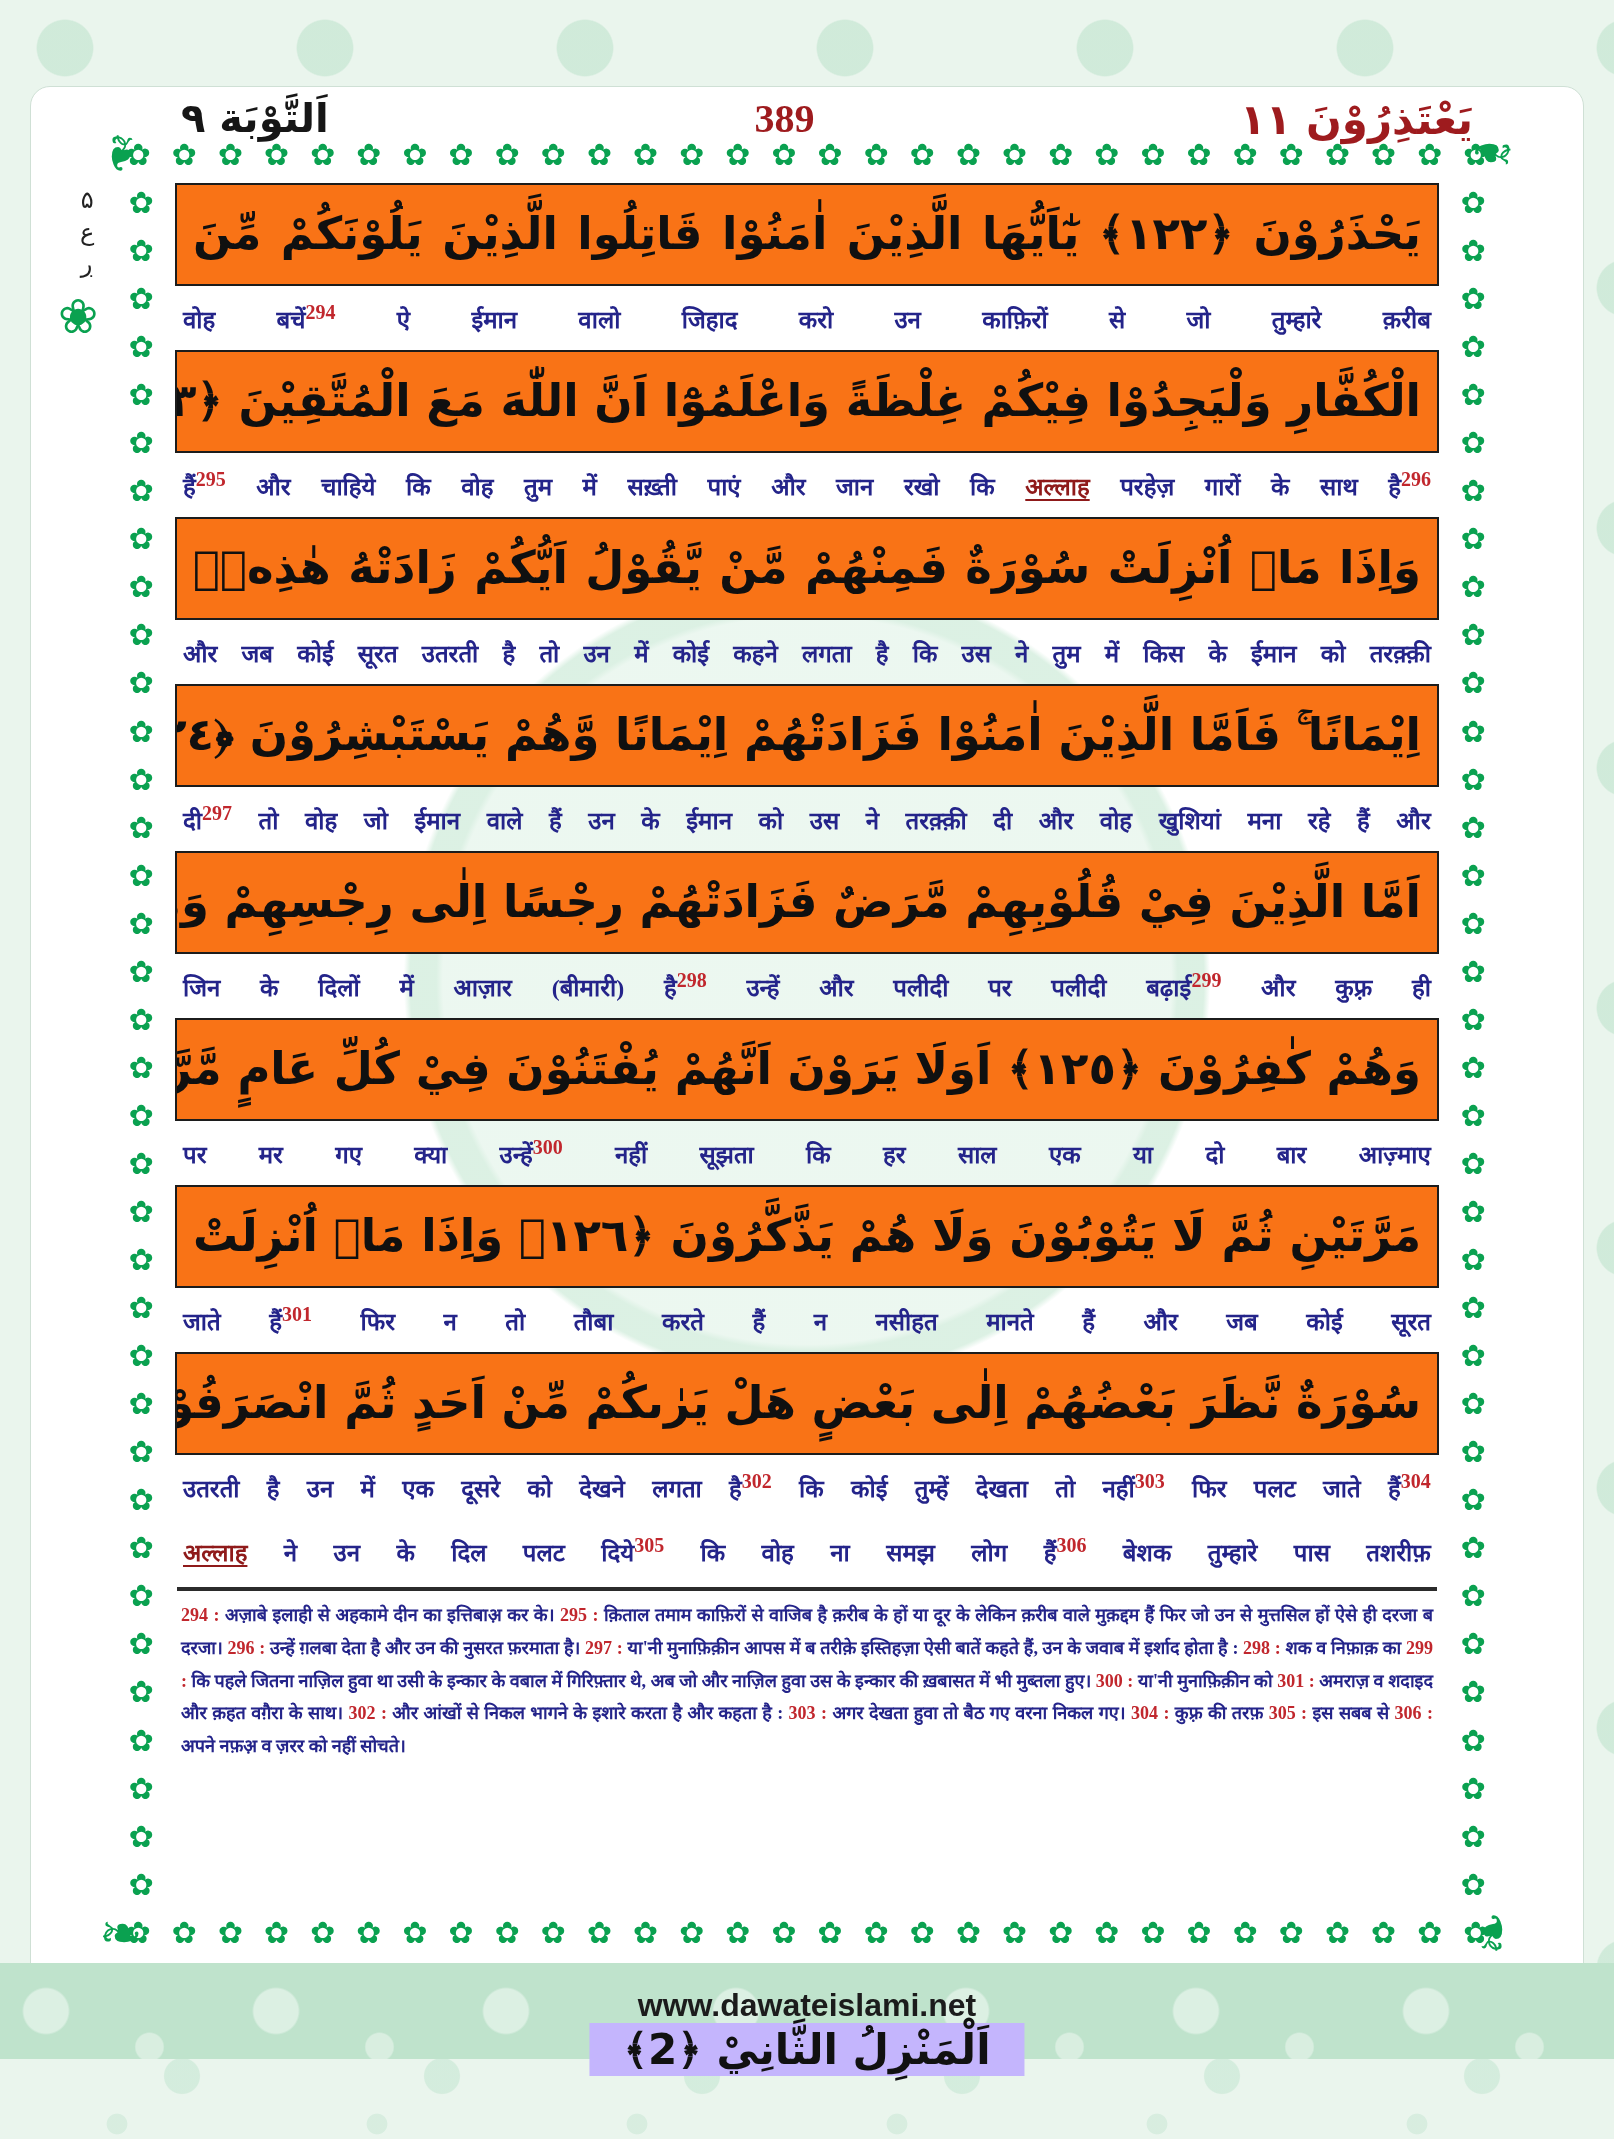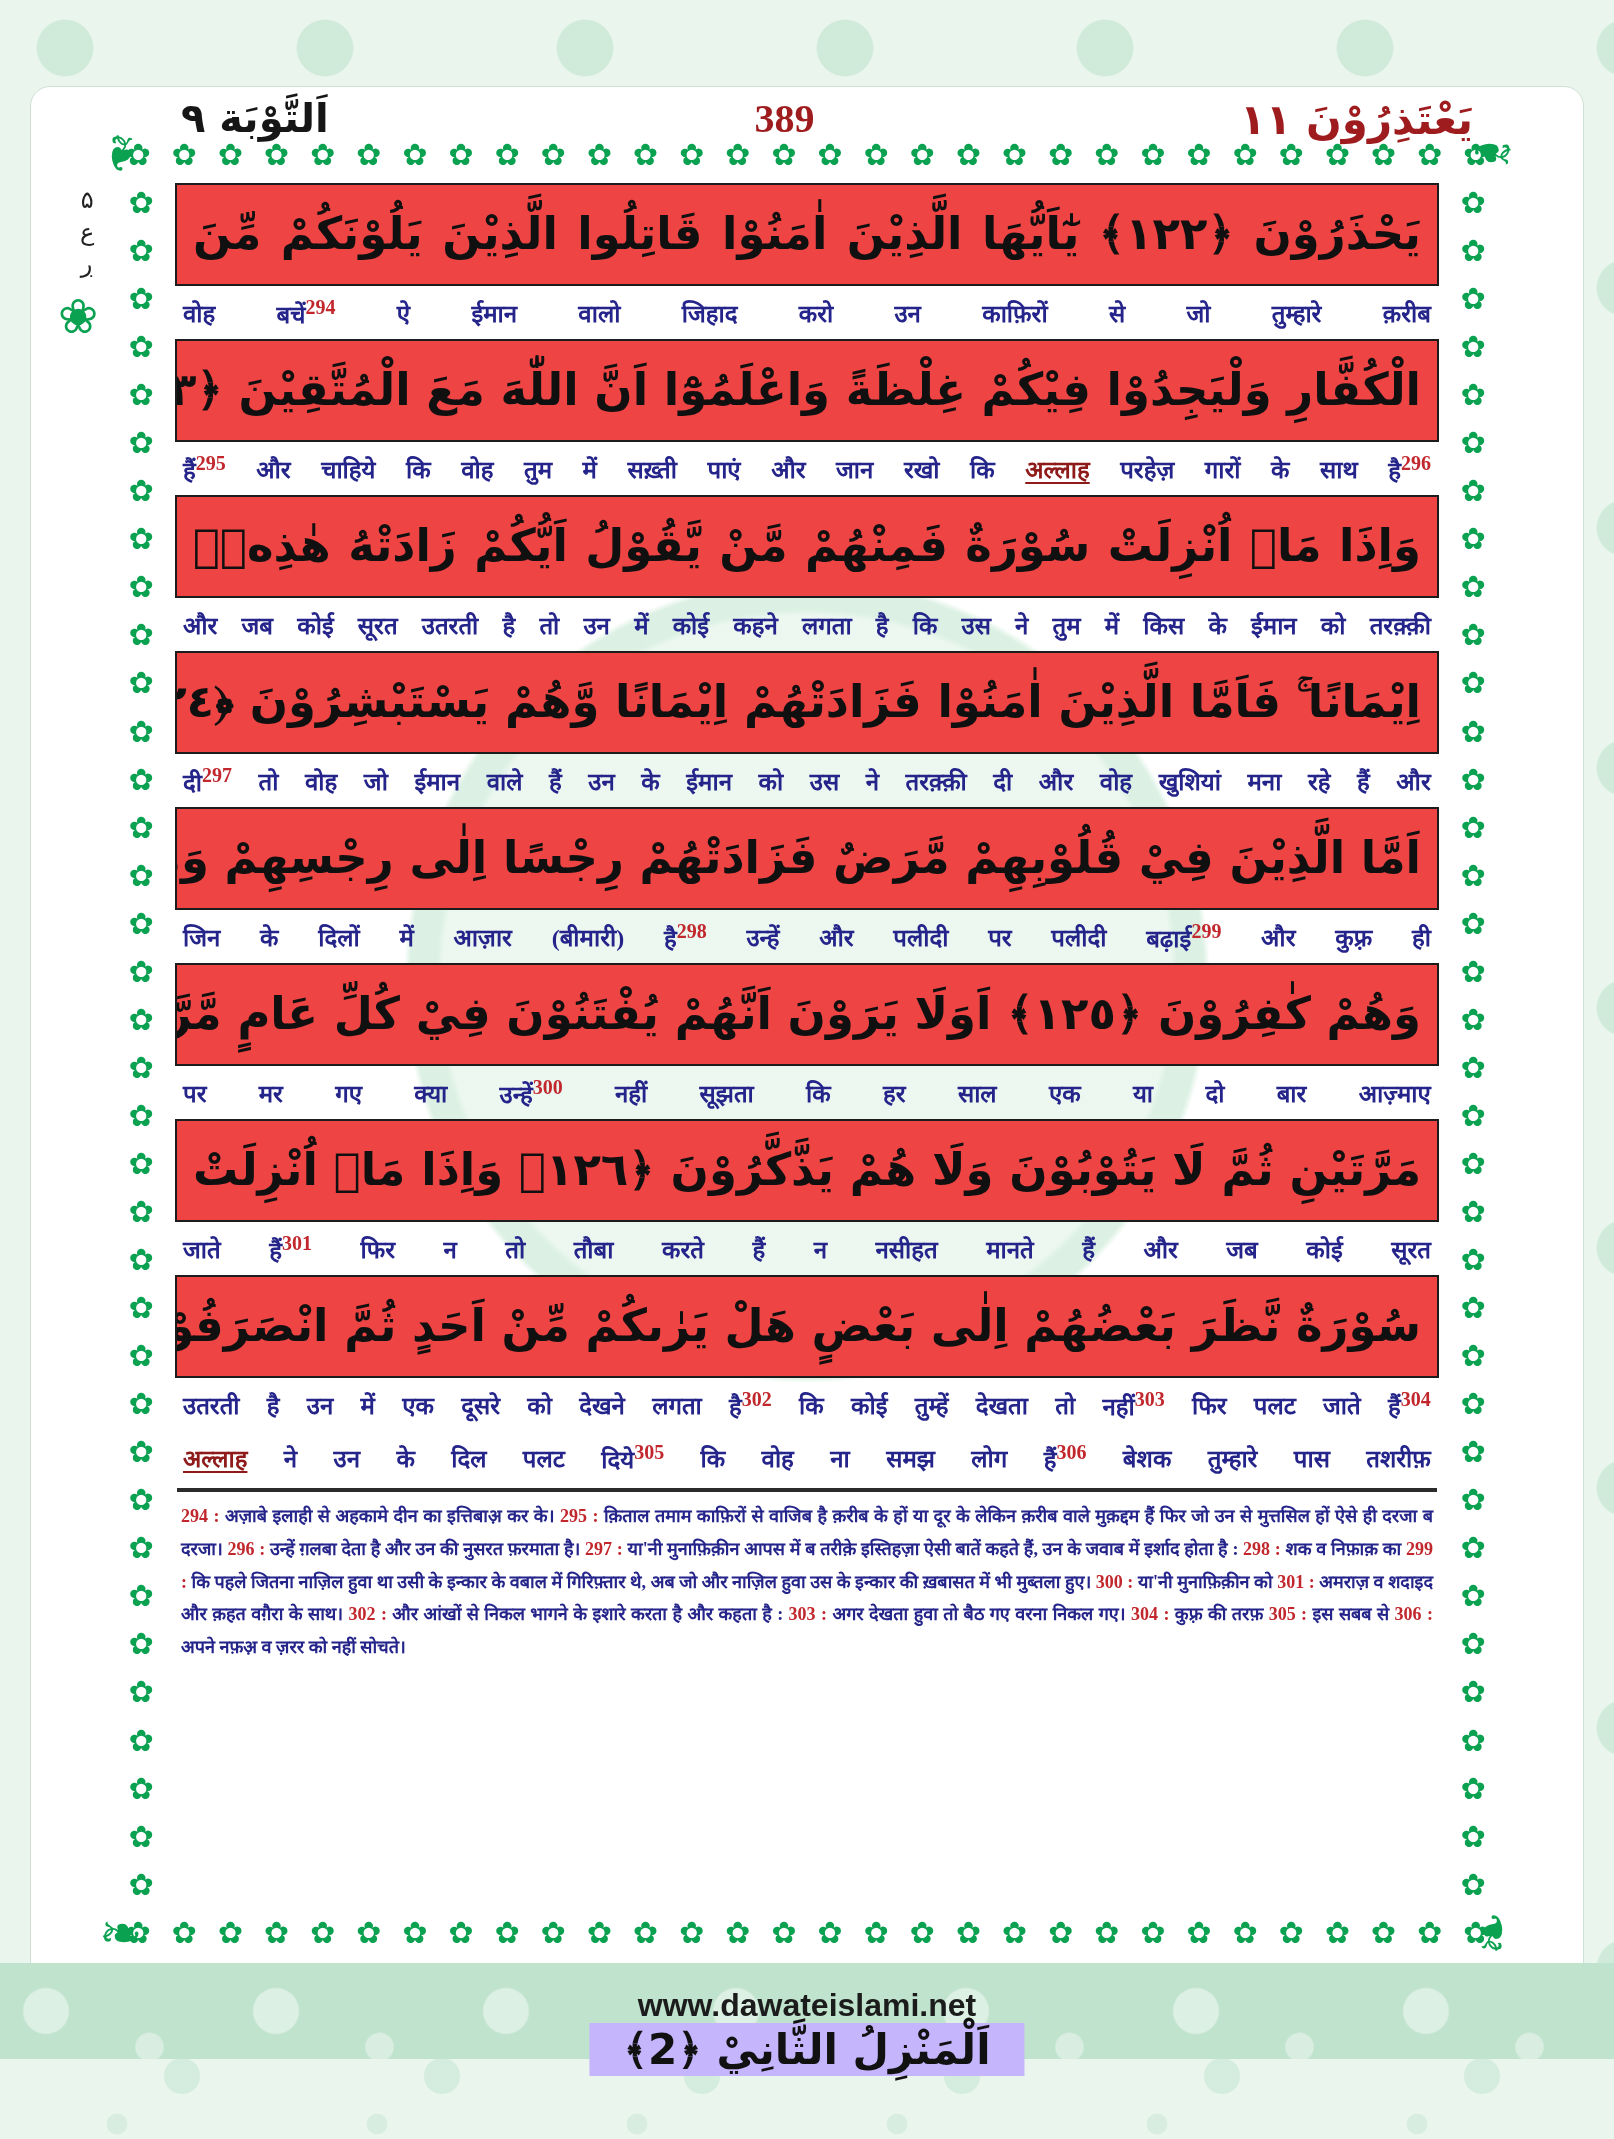--- a/index.html
+++ b/index.html
@@ -38,27 +38,27 @@
   .frame-mid{flex:1;display:flex;min-height:0;}
   .orn-v{width:52px;display:flex;flex-direction:column;justify-content:space-around;align-items:center;overflow:hidden;flex:0 0 auto;}
   .orn-glyph{color:#0aa150;font-size:30px;line-height:1;font-family:"DejaVu Sans",sans-serif;}
   .corner{position:absolute;color:#0aa150;font-size:52px;z-index:2;font-family:"DejaVu Serif",serif;}
   .c-tl{left:-16px;top:-8px;transform:rotate(90deg);}
   .c-tr{right:-16px;top:-8px;transform:rotate(180deg);}
   .c-bl{left:-16px;bottom:-6px;}
   .c-br{right:-16px;bottom:-6px;transform:rotate(270deg);}
   .content{flex:1;padding:4px 8px 0 8px;display:flex;flex-direction:column;min-width:0;position:relative;z-index:1;}
   .abox{
-    box-sizing:border-box;height:103px;border:2px solid #1c1c1c;background:#ef4444;
+    box-sizing:border-box;height:103px;border:2px solid #1c1c1c;background:#f97316;
     direction:rtl;font-family:"DejaVu Sans",sans-serif;font-weight:bold;color:#101010;
     font-size:45px;line-height:97px;padding:0 16px;overflow:hidden;
     text-align:justify;text-align-last:justify;white-space:nowrap;
   }
   .tline{
-    height:53px;display:flex;justify-content:space-between;align-items:center;
+    height:64px;display:flex;justify-content:space-between;align-items:center;
     padding:0 8px;font-family:"Liberation Serif",serif;font-weight:bold;
     font-size:24px;color:#24248a;white-space:nowrap;
   }
   .tword{display:inline-block;}
   .supref{color:#c1272d;font-size:20px;vertical-align:super;font-weight:bold;}
   .allah{color:#8f1a1a;text-decoration:underline;text-underline-offset:4px;}
   .fn-divider{border-top:4px solid #2b2b2b;margin:4px 2px 6px 2px;}
   .footnotes{
     margin:0;padding:2px 6px 0 6px;text-align:justify;
     font-family:"Liberation Serif",serif;font-weight:bold;font-size:18px;

